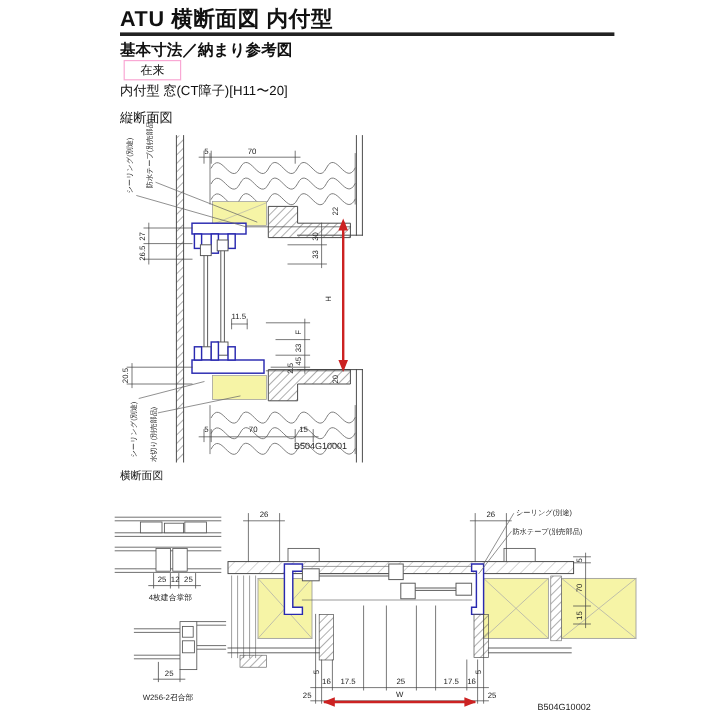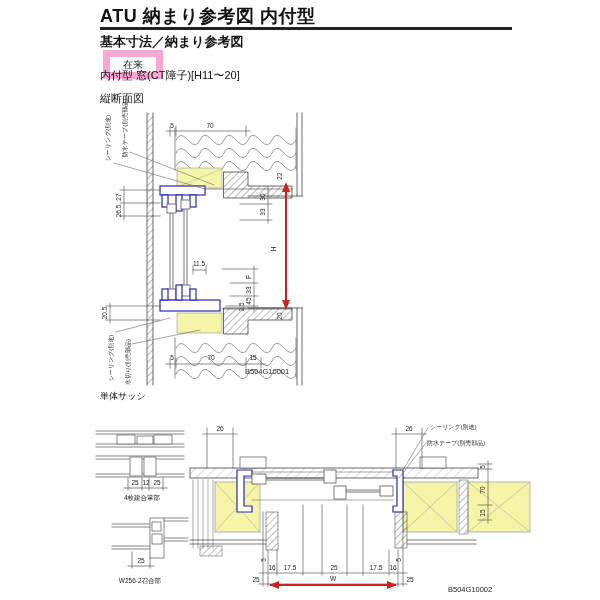--- a/index.html
+++ b/index.html
@@ -2,42 +2,42 @@
 <html><head>
 <meta charset="utf-8">
 <style>
   html,body{margin:0;padding:0;background:#ffffff;}
   #page{position:relative;width:600px;height:600px;background:#ffffff;overflow:hidden;
         font-family:"Liberation Sans",sans-serif;color:#111;}
   .abs{position:absolute;}
   #title{left:100px;top:4px;font-size:18px;font-weight:bold;letter-spacing:.5px;}
   #title-rule{left:100px;top:27px;width:412px;height:3px;background:#222;}
   #subtitle{left:100px;top:33px;font-size:13px;font-weight:bold;text-align:right;}
-  #tag-box{left:103px;top:50px;width:46px;height:15px;border:7px solid #f9a8d4;
+  #tag-box{left:103px;top:50px;width:46px;height:15px;border:1px solid #f9a8d4;
            font-size:10px;display:flex;align-items:center;justify-content:center;}
   #spec{left:100px;top:68px;font-size:11px;}
   #v-label{left:100px;top:91px;font-size:11px;}
   #h-label{left:100px;top:390px;font-size:9px;}
   svg text{font-family:"Liberation Sans",sans-serif;fill:#222;}
   .dim{font-size:6.5px;}
   .callout{font-size:6px;}
   .code{font-size:7.5px;}
 </style>
 </head>
 <body>
 
 <div id="page">
 
-  <div class="abs" id="title">ATU 納まり参考図 内付型</div>
+  <div class="abs" id="title">ATU 横断面図 内付型</div>
   <div class="abs" id="title-rule"></div>
   <div class="abs" id="subtitle">基本寸法／納まり参考図</div>
   <div class="abs" id="tag-box">在来</div>
   <div class="abs" id="spec">内付型 窓(CT障子)[H11〜20]</div>
   <div class="abs" id="v-label">縦断面図</div>
-  <div class="abs" id="h-label">単体サッシ</div>
+  <div class="abs" id="h-label">横断面図</div>
 
   <svg class="abs" style="left:0;top:0" width="600" height="600" viewBox="0 0 600 600">
     <defs>
       <pattern id="hatch" width="5" height="5" patternUnits="userSpaceOnUse" patternTransform="rotate(45)">
         <line x1="0" y1="0" x2="0" y2="5" stroke="#555" stroke-width="0.8"></line>
       </pattern>
       <pattern id="hatchL" width="7" height="7" patternUnits="userSpaceOnUse" patternTransform="rotate(45)">
         <line x1="0" y1="0" x2="0" y2="7" stroke="#888" stroke-width="0.6"></line>
       </pattern>
     </defs>

